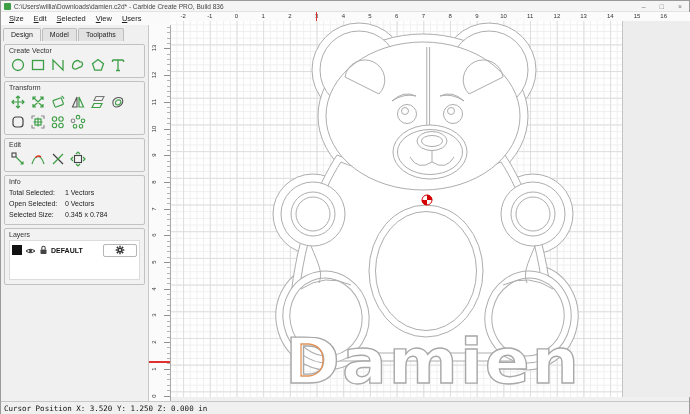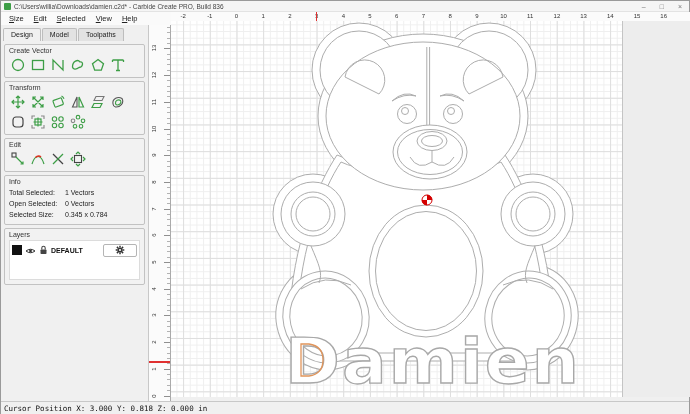--- a/index.html
+++ b/index.html
@@ -106,21 +106,21 @@
       <span class="win-btn">□</span>
       <span class="win-btn">×</span>
     </div>
   </div>
 
   <div id="menubar">
       <span class="menu-item">Size</span>
       <span class="menu-item">Edit</span>
       <span class="menu-item">Selected</span>
       <span class="menu-item">View</span>
-      <span class="menu-item">Help</span>
+      <span class="menu-item">Users</span>
     </div>
 
   <div id="left-panel">
     <div id="tabs">
         <span class="tab active">Design</span>
         <span class="tab">Model</span>
         <span class="tab">Toolpaths</span>
       </div>
 
     <div class="gb">
@@ -417,16 +417,16 @@
 
       <g>
         <circle cx="256" cy="179" r="5" fill="#fff" stroke="#d40000" stroke-width="1"></circle>
         <path d="M256,179 L256,173.8 A5.2,5.2 0 0 1 261.2,179 Z" fill="#d40000"></path>
         <path d="M256,179 L256,184.2 A5.2,5.2 0 0 1 250.8,179 Z" fill="#d40000"></path>
       </g>
     </svg>
   </div>
 
   <div id="statusbar">
-    <span id="status-text">Cursor Position X: 3.000 Y: 0.818 Z: 0.000 in</span>
+    <span id="status-text">Cursor Position X: 3.520 Y: 1.250 Z: 0.000 in</span>
   </div>
 
 </div>
 
 </body></html>

